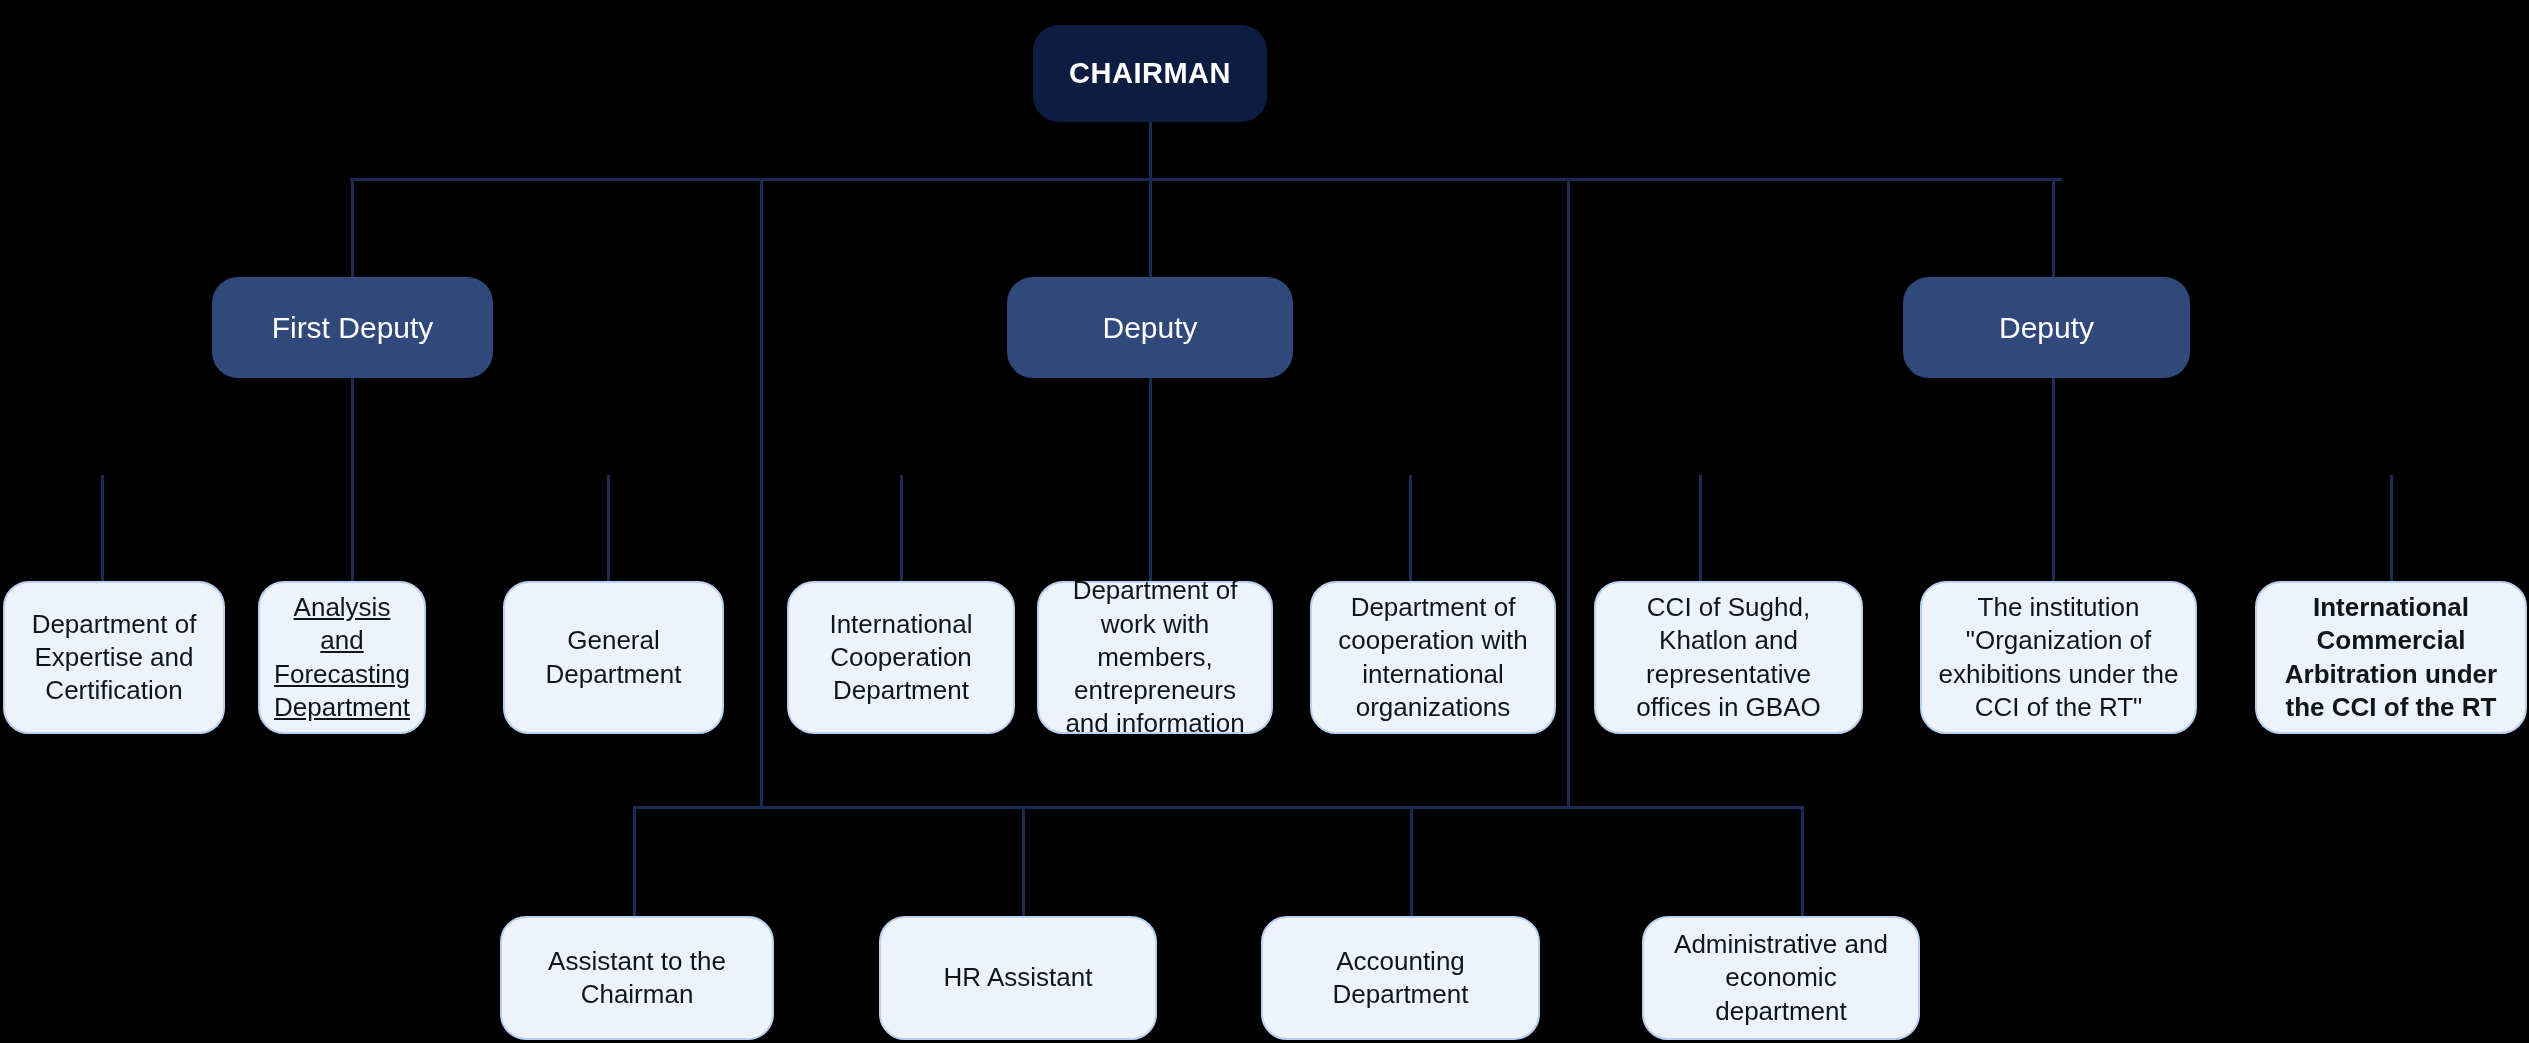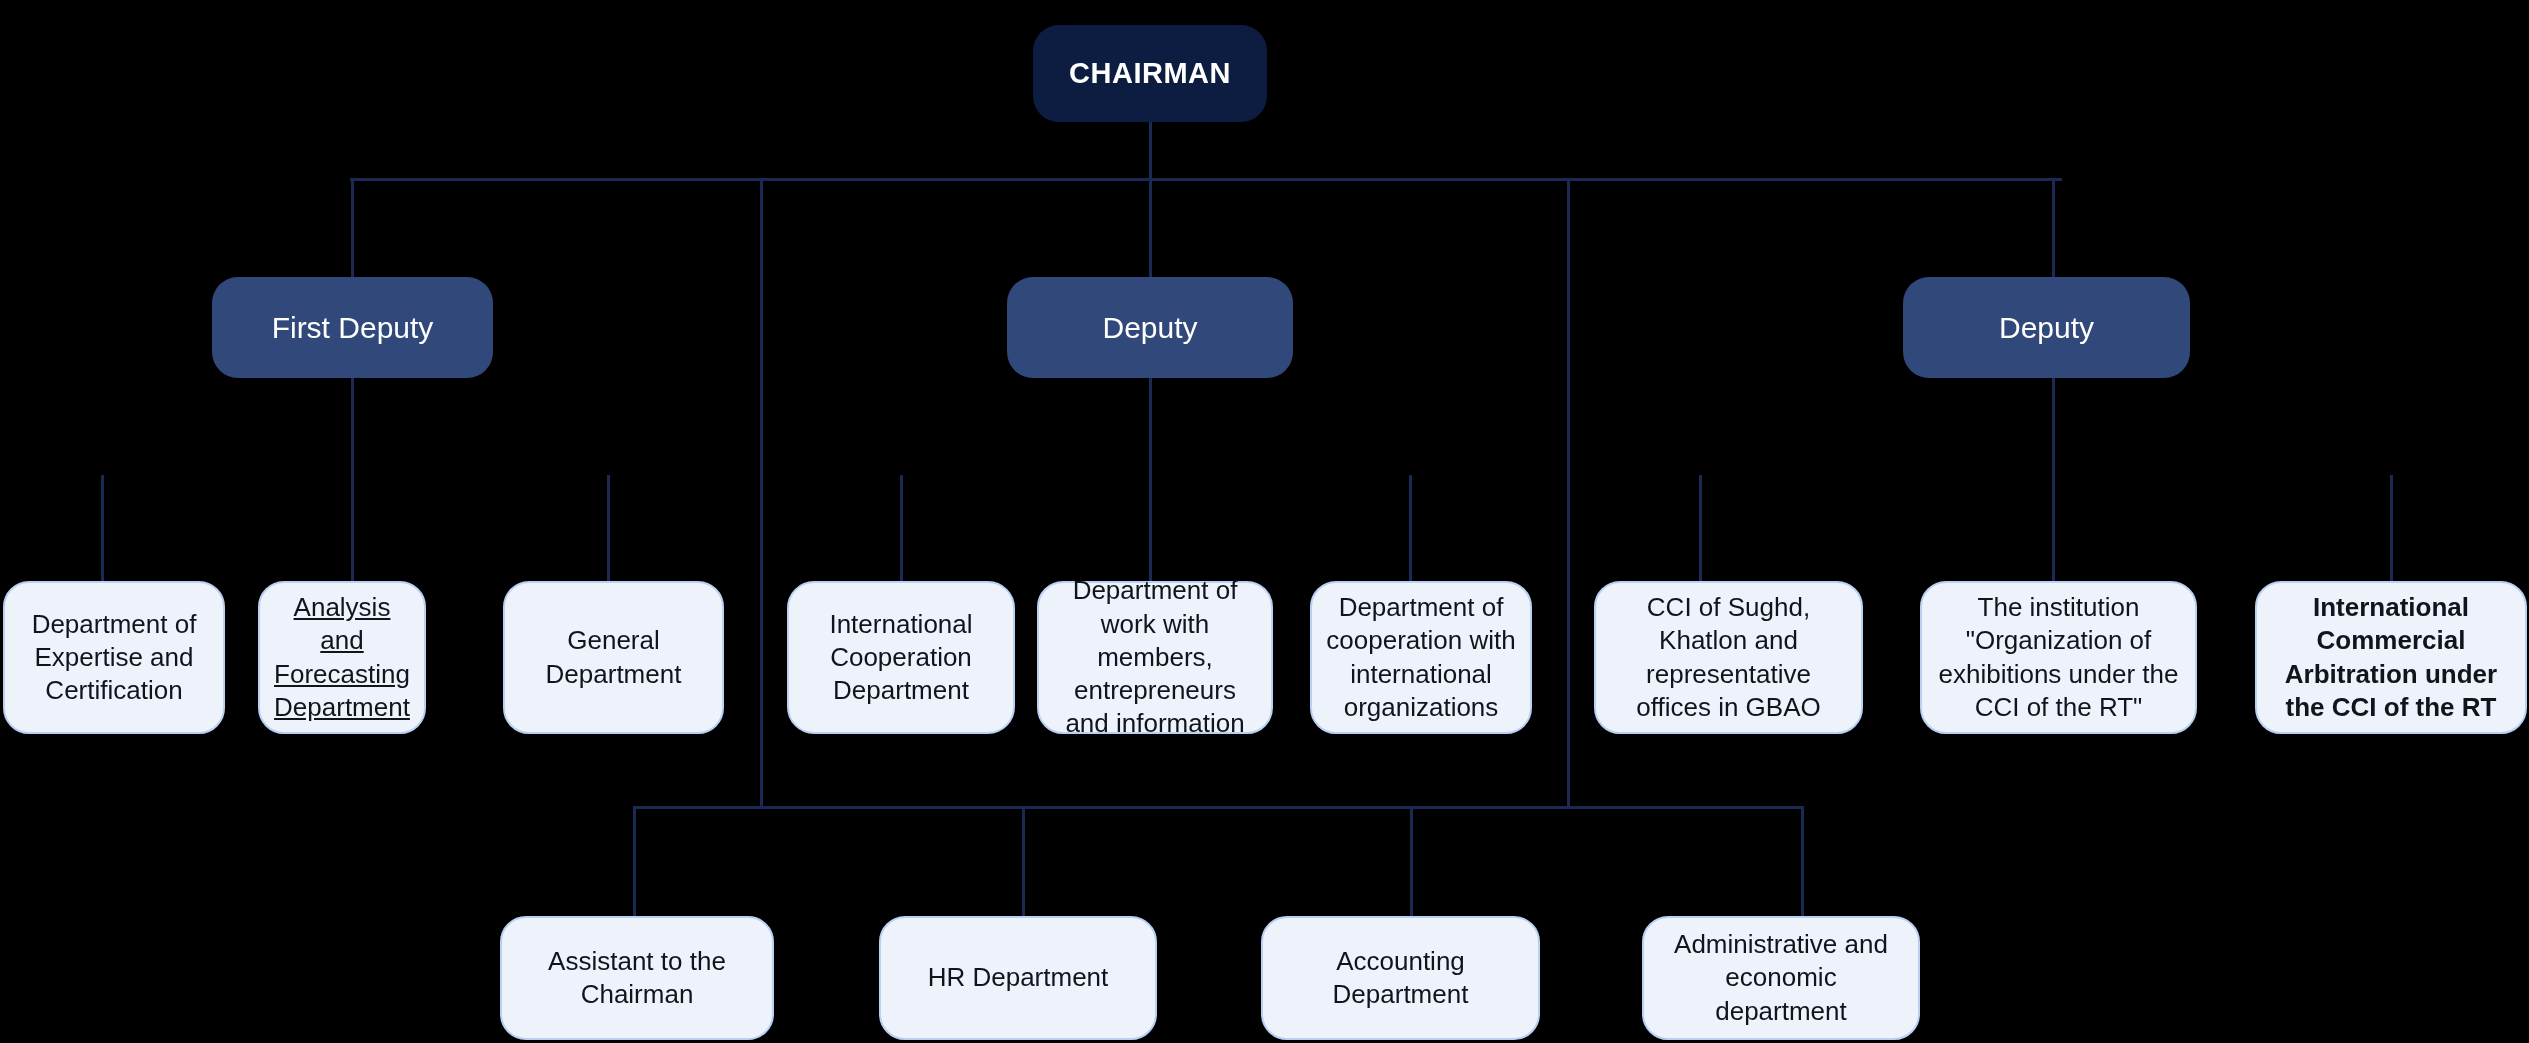--- a/index.html
+++ b/index.html
@@ -86,38 +86,38 @@
   </div>
   <div class="node leaf" style="left:503px;top:581px;width:221px;height:153px;">
     <span>General Department</span>
   </div>
   <div class="node leaf" style="left:787px;top:581px;width:228px;height:153px;border-radius:27px;">
     <span>International Cooperation Department</span>
   </div>
   <div class="node leaf" style="left:1037px;top:581px;width:236px;height:153px;">
     <span>Department of work with members, entrepreneurs and information</span>
   </div>
-  <div class="node leaf" style="left:1310px;top:581px;width:222px;height:153px;">
+  <div class="node leaf" style="left:1310px;top:581px;width:246px;height:153px;">
     <span>Department of cooperation with international organizations</span>
   </div>
   <div class="node leaf" style="left:1594px;top:581px;width:269px;height:153px;">
     <span>CCI of Sughd, Khatlon and representative offices in GBAO</span>
   </div>
   <div class="node leaf" style="left:1920px;top:581px;width:277px;height:153px;">
     <span>The institution "Organization of exhibitions under the CCI of the RT"</span>
   </div>
   <div class="node leaf" style="left:2255px;top:581px;width:272px;height:153px;font-weight:bold;">
     <span>International Commercial Arbitration under the CCI of the RT</span>
   </div>
 
   <div class="node leaf" style="left:500px;top:916px;width:274px;height:124px;">
     <span>Assistant to the Chairman</span>
   </div>
   <div class="node leaf" style="left:879px;top:916px;width:278px;height:124px;">
-    <span>HR Department</span>
+    <span>HR Assistant</span>
   </div>
   <div class="node leaf" style="left:1642px;top:916px;width:278px;height:124px;">
     <span>Administrative and economic department</span>
   </div>
   <div class="node leaf" style="left:1261px;top:916px;width:279px;height:124px;">
     <span>Accounting Department</span>
   </div>
 
 </div>
 

